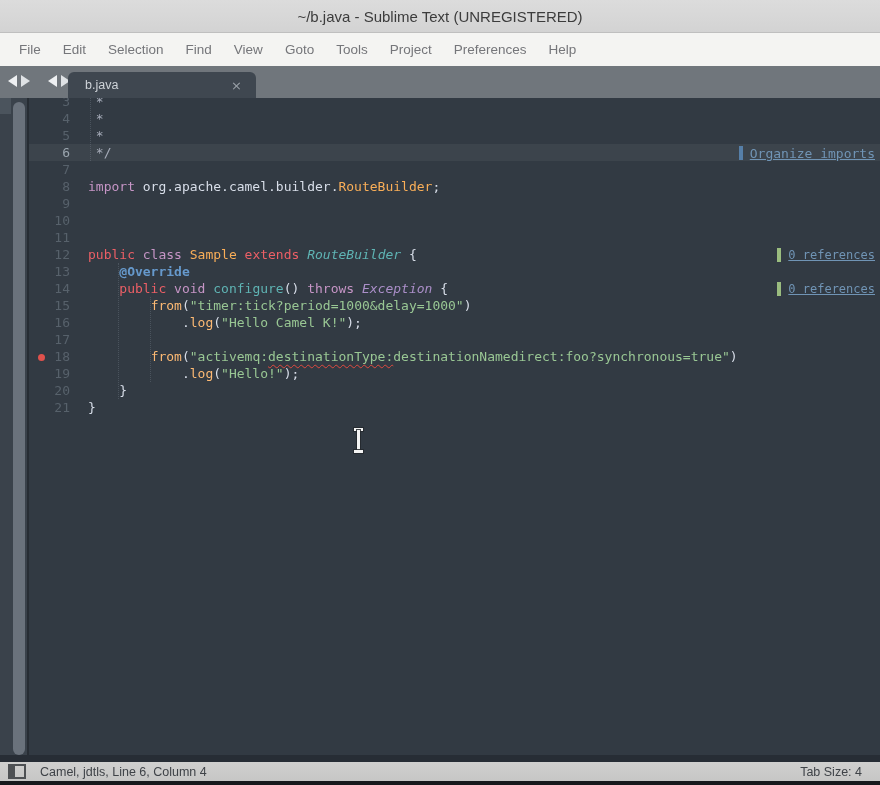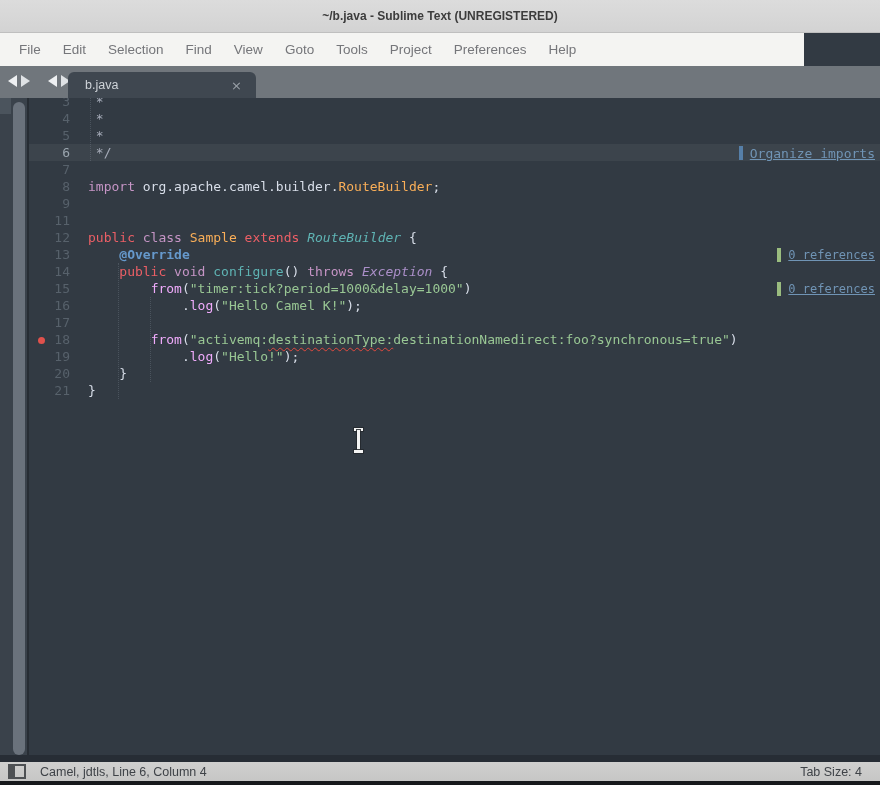--- a/index.html
+++ b/index.html
@@ -7,24 +7,24 @@
     position:relative;width:880px;height:785px;overflow:hidden;
     font-family:"Liberation Sans",sans-serif;background:#323a43;
   }
   
   .titlebar{
     position:absolute;left:0;top:0;width:880px;height:32px;
     background:linear-gradient(#dcdcdc,#d3d3d3);
     border-bottom:1px solid #bfbfbf;
     display:flex;align-items:center;justify-content:center;
   }
-  .titlebar .title{font-size:12px;font-weight:700;color:#3c3c3c;}
+  .titlebar .title{font-size:15px;font-weight:400;color:#3c3c3c;}
   
   .menubar{
-    position:absolute;left:0;top:33px;width:804px;height:33px;
+    position:absolute;left:0;top:33px;width:880px;height:33px;
     background:#f4f4f2;display:flex;align-items:center;padding-left:8px;box-sizing:border-box;
   }
   .menu-item{font-size:13.5px;color:#75767a;padding:0 11px;cursor:default;}
   
   .tabbar{
     position:absolute;left:0;top:66px;width:880px;height:32px;
     background:#70767c;
   }
   .nav-arrows{position:absolute;left:8px;top:9px;display:flex;align-items:center;gap:4px;}
   .tri{width:0;height:0;border-top:6px solid transparent;border-bottom:6px solid transparent;}
@@ -58,21 +58,21 @@
   .bp-dot{position:absolute;left:9px;top:6px;width:7px;height:7px;border-radius:50%;background:#e0514c;}
   .code-cell{padding-left:8px;flex:1;color:#d8dee9;}
   .tok-comment{color:#a6acb9;}
   .tok-fg{color:#d8dee9;}
   .tok-kw{color:#ec5f66;}
   .tok-st{color:#c695c6;}
   .tok-cls{color:#f9ae58;}
   .tok-sup{color:#5fb4b4;font-style:italic;}
   .tok-fn{color:#5fb4b4;}
   .tok-ann{color:#6699cc;font-weight:bold;}
-  .tok-call{color:#f0abfc;margin-top:25px;}
+  .tok-call{color:#fdba74;margin-top:25px;}
   .tok-str{color:#99c794;}
   .tok-exc{color:#ab8fc9;font-style:italic;}
   .squiggle{
     text-decoration-line:underline;text-decoration-style:wavy;
     text-decoration-color:#e04a3f;text-decoration-thickness:1px;text-underline-offset:3px;
   }
   .indent-guide{position:absolute;border-left:1px dotted #4a535d;width:0;}
   
   .phantom{position:absolute;right:5px;display:flex;align-items:center;height:16px;}
   .phantom .bar{width:4px;height:14px;margin-right:7px;}
@@ -148,20 +148,21 @@
       <div class="indent-guide" style="left:89px;top:165px;height:136px;"></div>
       <div class="indent-guide" style="left:121px;top:199px;height:85px;"></div>
       <div class="code-rows">
           <div class="code-row"><div class="gutter-cell">3</div><div class="code-cell"><span class="tok-comment"> *</span></div></div>
           <div class="code-row"><div class="gutter-cell">4</div><div class="code-cell"><span class="tok-comment"> *</span></div></div>
           <div class="code-row"><div class="gutter-cell">5</div><div class="code-cell"><span class="tok-comment"> *</span></div></div>
           <div class="code-row current"><div class="gutter-cell">6</div><div class="code-cell"><span class="tok-comment"> */</span></div></div>
           <div class="code-row"><div class="gutter-cell">7</div><div class="code-cell"></div></div>
           <div class="code-row"><div class="gutter-cell">8</div><div class="code-cell"><span class="tok-st">import</span><span class="tok-fg"> org.apache.camel.builder.</span><span class="tok-cls">RouteBuilder</span><span class="tok-fg">;</span></div></div>
           <div class="code-row"><div class="gutter-cell">9</div><div class="code-cell"></div></div>
+          <div class="code-row"><div class="gutter-cell">10</div><div class="code-cell"></div></div>
           <div class="code-row"><div class="gutter-cell">11</div><div class="code-cell"></div></div>
           <div class="code-row"><div class="gutter-cell">12</div><div class="code-cell"><span class="tok-kw">public</span><span class="tok-fg"> </span><span class="tok-st">class</span><span class="tok-fg"> </span><span class="tok-cls">Sample</span><span class="tok-fg"> </span><span class="tok-kw">extends</span><span class="tok-fg"> </span><span class="tok-sup">RouteBuilder</span><span class="tok-fg"> {</span></div></div>
           <div class="code-row"><div class="gutter-cell">13</div><div class="code-cell"><span class="tok-fg">    </span><span class="tok-ann">@Override</span></div></div>
           <div class="code-row"><div class="gutter-cell">14</div><div class="code-cell"><span class="tok-fg">    </span><span class="tok-kw">public</span><span class="tok-fg"> </span><span class="tok-st">void</span><span class="tok-fg"> </span><span class="tok-fn">configure</span><span class="tok-fg">()</span><span class="tok-fg"> </span><span class="tok-st">throws</span><span class="tok-fg"> </span><span class="tok-exc">Exception</span><span class="tok-fg"> {</span></div></div>
           <div class="code-row"><div class="gutter-cell">15</div><div class="code-cell"><span class="tok-fg">        </span><span class="tok-call">from</span><span class="tok-fg">(</span><span class="tok-str">"timer:tick?period=1000&amp;delay=1000"</span><span class="tok-fg">)</span></div></div>
           <div class="code-row"><div class="gutter-cell">16</div><div class="code-cell"><span class="tok-fg">            .</span><span class="tok-call">log</span><span class="tok-fg">(</span><span class="tok-str">"Hello Camel K!"</span><span class="tok-fg">);</span></div></div>
           <div class="code-row"><div class="gutter-cell">17</div><div class="code-cell"></div></div>
           <div class="code-row"><div class="gutter-cell"><span class="bp-dot"></span>18</div><div class="code-cell"><span class="tok-fg">        </span><span class="tok-call">from</span><span class="tok-fg">(</span><span class="tok-str">"activemq:</span><span class="tok-str squiggle">destinationType:</span><span class="tok-str">destinationNamedirect:foo?synchronous=true"</span><span class="tok-fg">)</span></div></div>
           <div class="code-row"><div class="gutter-cell">19</div><div class="code-cell"><span class="tok-fg">            .</span><span class="tok-call">log</span><span class="tok-fg">(</span><span class="tok-str">"Hello!"</span><span class="tok-fg">);</span></div></div>
           <div class="code-row"><div class="gutter-cell">20</div><div class="code-cell"><span class="tok-fg">    }</span></div></div>

